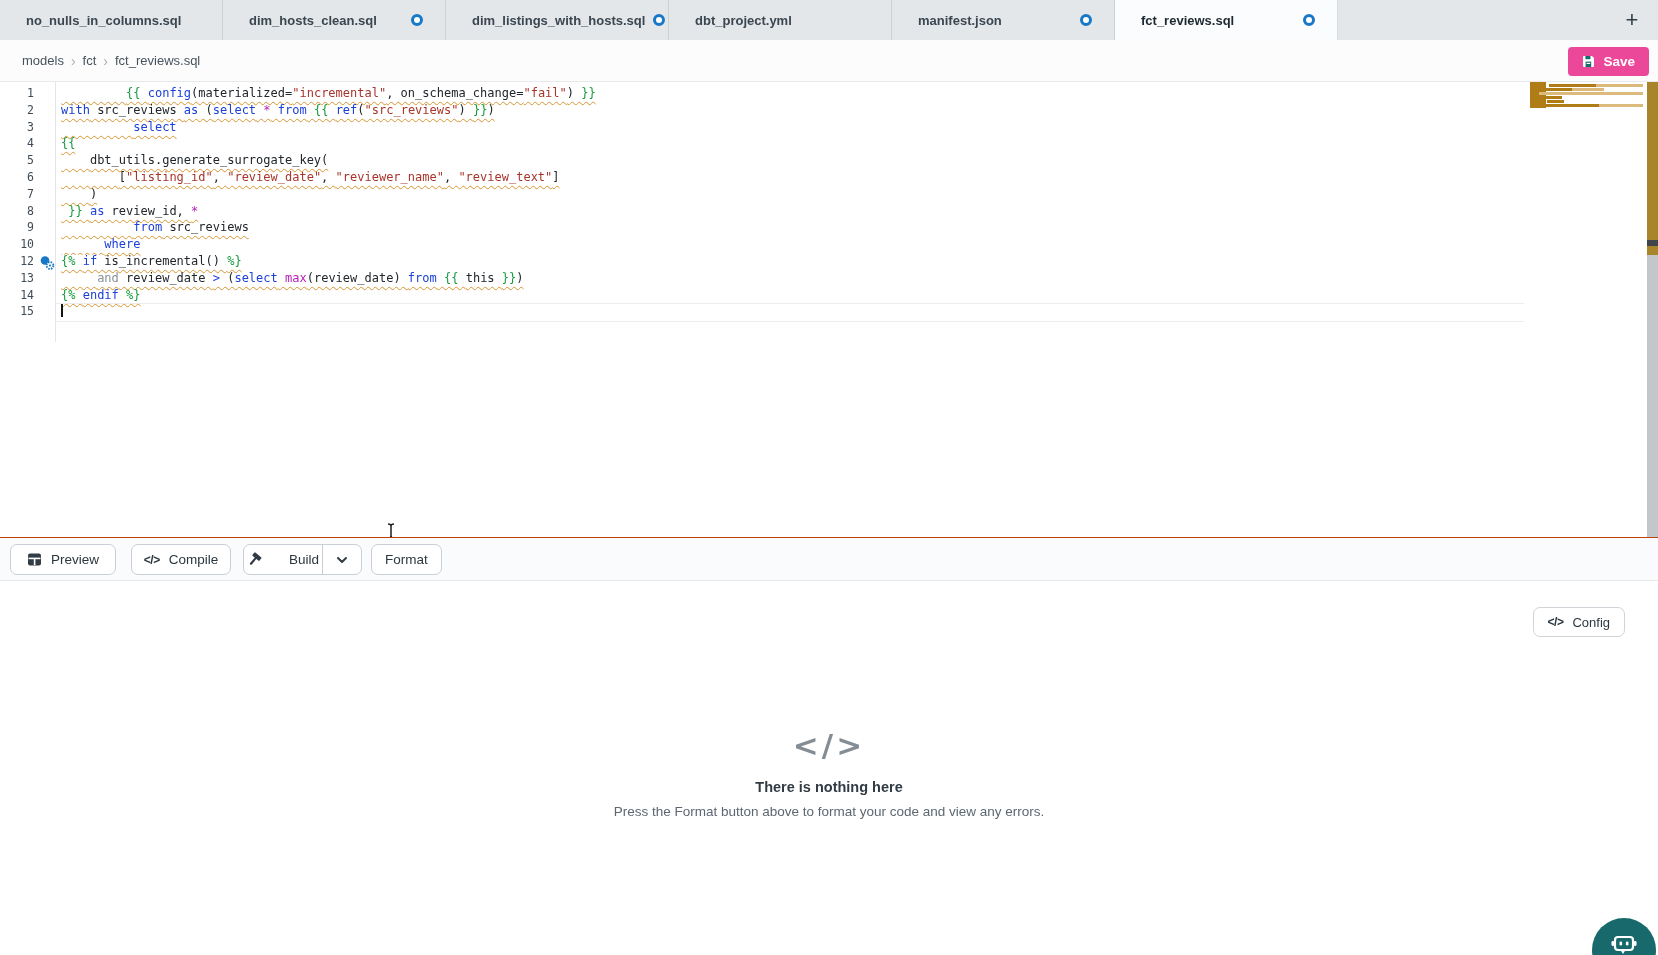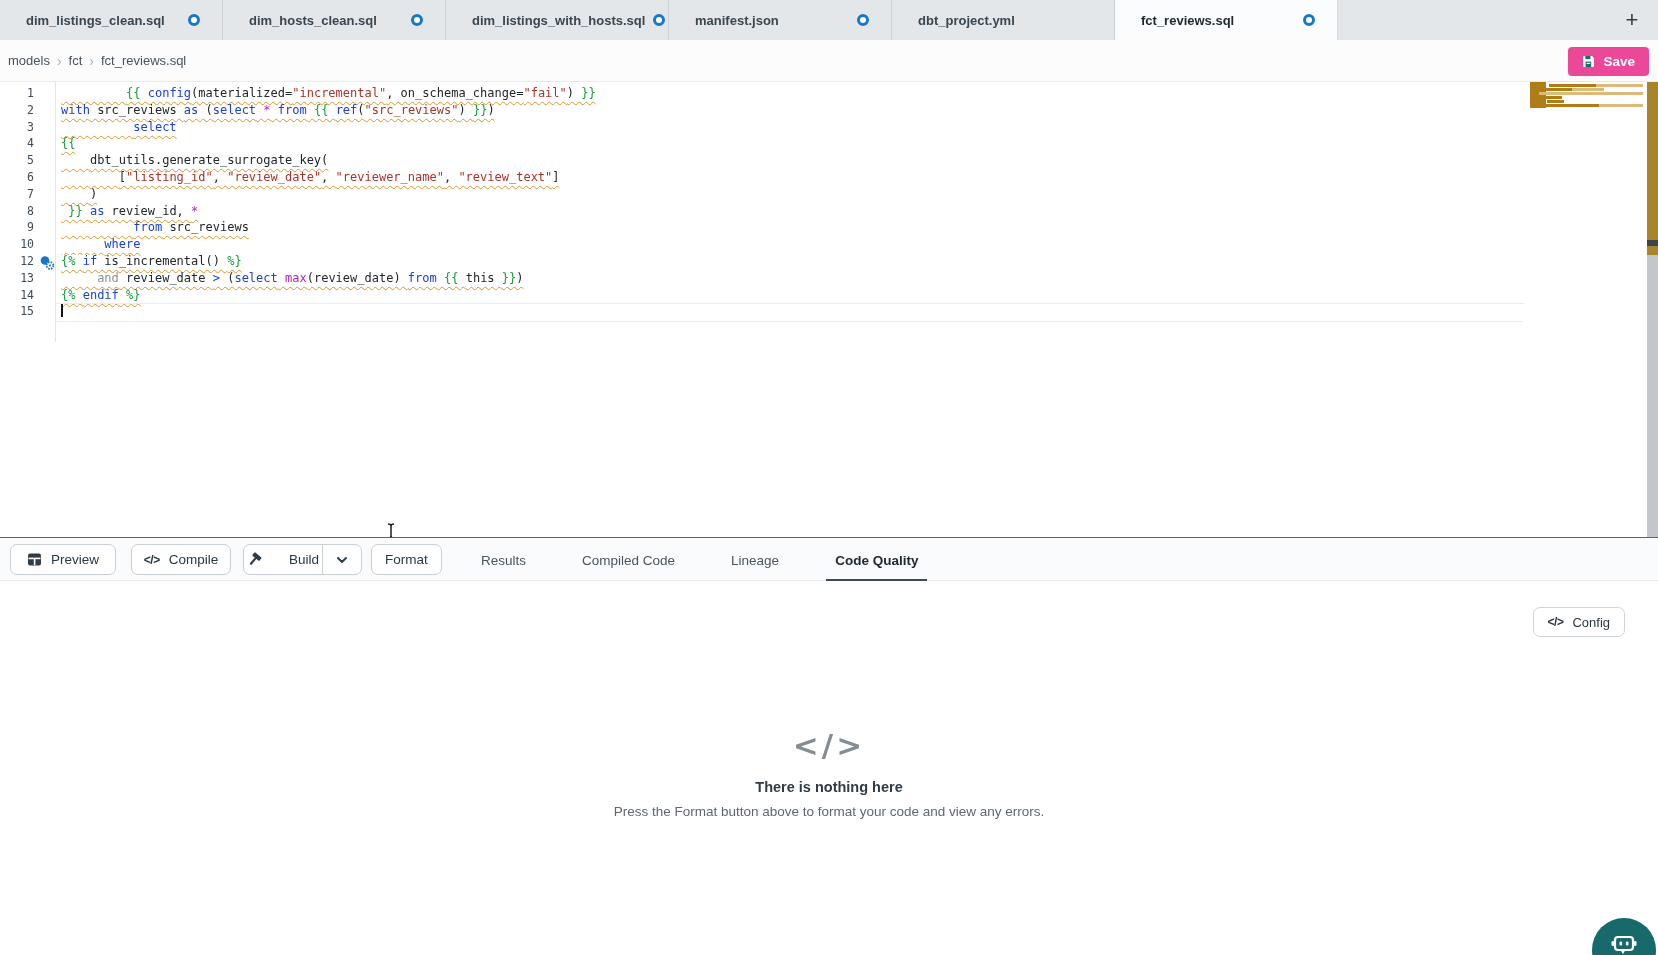--- a/index.html
+++ b/index.html
@@ -17,21 +17,21 @@
   .tab.active { background:#fbfcfd; color:#1d2830; border-right-color:#d8dcdf; }
   .dot { width:12px; height:12px; border-radius:50%; border:3.5px solid #1878c8;
     background:#fff; flex:0 0 auto; margin-left:8px; }
   .dot.hidden { visibility:hidden; }
   .newtab { margin-left:auto; width:52px; display:flex; align-items:center;
     justify-content:center; font-size:22px; font-weight:400; color:#333e47; cursor:pointer; }
 
   
   .crumbbar { position:absolute; left:0; top:40px; width:1658px; height:42px;
     background:#fcfcfd; border-bottom:1px solid #e7eaec; display:flex; align-items:center; }
-  .crumbs { display:flex; align-items:center; gap:7px; padding-left:8px;
+  .crumbs { display:flex; align-items:center; gap:7px; padding-left:22px;
     font-size:13px; color:#46535d; }
   .crumb { cursor:pointer; }
   .crumb-sep { color:#a7b0b7; font-size:14px; }
   .save { position:absolute; right:9px; top:7px; height:29px; padding:0 14px;
     background:#ec4899; color:#fff; border:none; border-radius:4px; display:flex;
     align-items:center; gap:8px; font-size:13.5px; font-weight:600; cursor:pointer;
     font-family:"Liberation Sans", sans-serif; }
 
   
   .editor { position:absolute; left:0; top:82px; width:1658px; height:455px; background:#fff; }
@@ -98,38 +98,38 @@
   .chat { position:absolute; left:1592px; top:918px; width:64px; height:64px;
     border-radius:50%; background:#17696b; display:flex; justify-content:center;
     padding-top:13px; cursor:pointer; }
 </style>
 </head>
 <body>
 
 <div class="tabbar">
   <div class="tabs" id="tabs">
       <div class="tab">
-        <span>dim_listings_clean.sql</span>
-        <span class="dot"></span>
+        <span>no_nulls_in_columns.sql</span>
+        <span class="dot hidden"></span>
       </div>
       <div class="tab">
         <span>dim_hosts_clean.sql</span>
         <span class="dot"></span>
       </div>
       <div class="tab">
         <span>dim_listings_with_hosts.sql</span>
-        <span class="dot"></span>
-      </div>
-      <div class="tab">
-        <span>manifest.json</span>
         <span class="dot"></span>
       </div>
       <div class="tab">
         <span>dbt_project.yml</span>
         <span class="dot hidden"></span>
+      </div>
+      <div class="tab">
+        <span>manifest.json</span>
+        <span class="dot"></span>
       </div>
       <div class="tab active">
         <span>fct_reviews.sql</span>
         <span class="dot"></span>
       </div>
     </div>
   <div class="newtab">+</div>
 </div>
 
 <div class="crumbbar">
@@ -226,26 +226,20 @@
       <svg width="14" height="14" viewBox="0 0 14 14">
         <path d="M3 5l4 4 4-4" stroke="#323c46" stroke-width="2" fill="none" stroke-linecap="round" stroke-linejoin="round"></path>
       </svg>
     </div>
   </div>
 
   <div class="tbtn" style="left:371px;width:71px">
     <span>Format</span>
   </div>
 
-  <div class="ptabs" id="ptabs">
-      <div class="ptab">Results</div>
-      <div class="ptab">Compiled Code</div>
-      <div class="ptab">Lineage</div>
-      <div class="ptab active">Code Quality</div>
-    </div>
 </div>
 
 <div class="panel">
   <button class="config">
     <span class="codeglyph">&lt;/&gt;</span>
     <span>Config</span>
   </button>
 
   <div class="empty">
     <div class="empty-icon">&lt;/&gt;</div>

